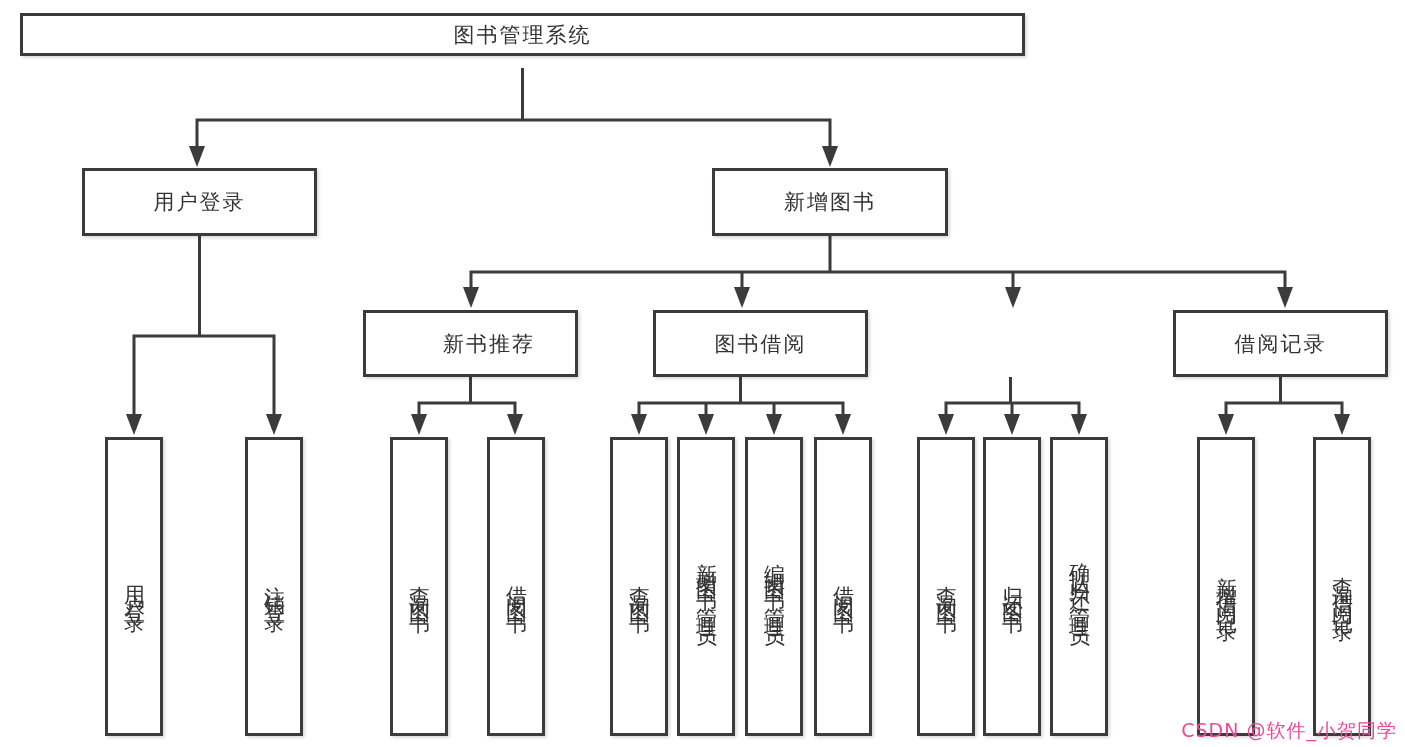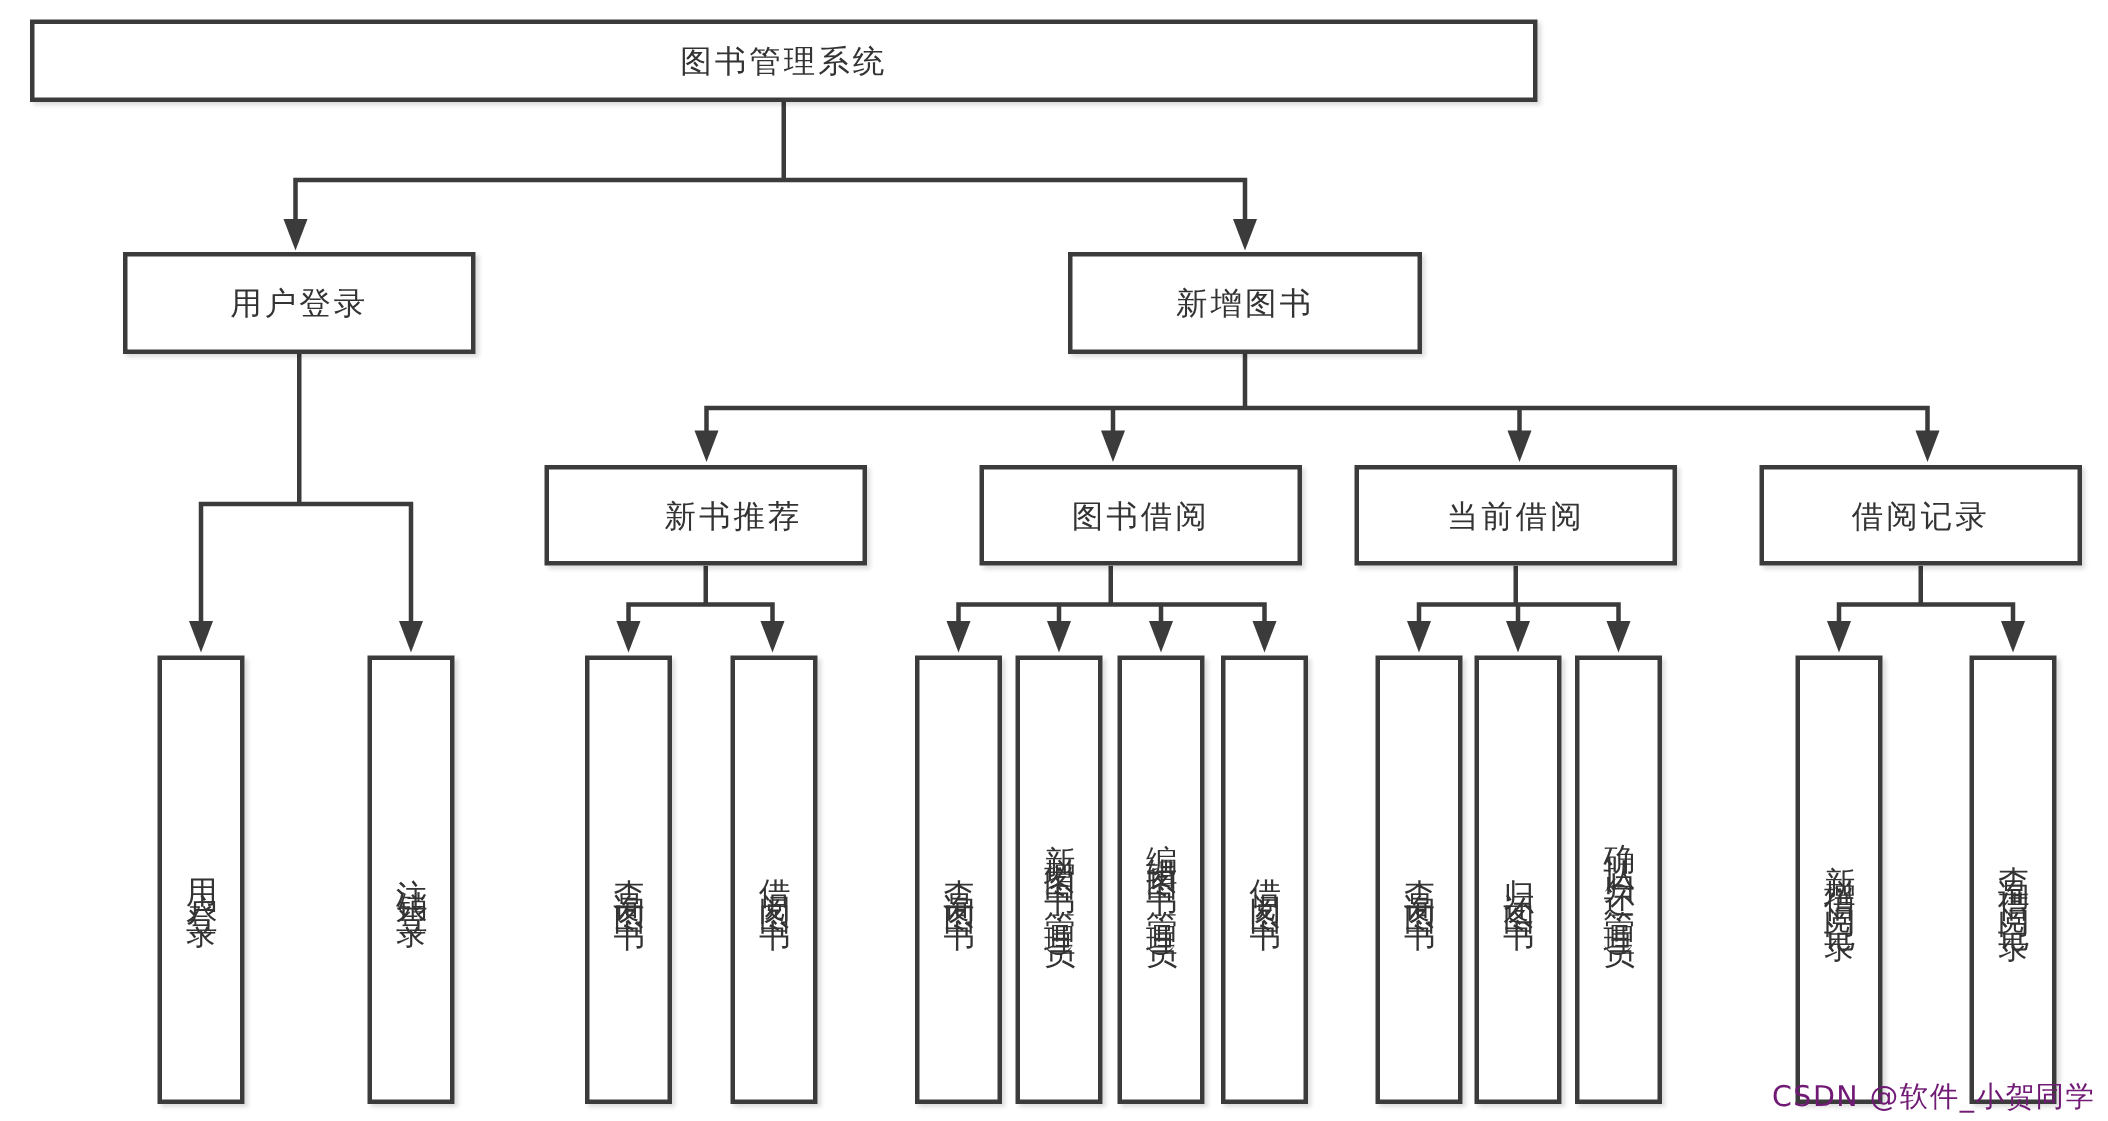--- a/index.html
+++ b/index.html
@@ -33,40 +33,40 @@
   .h-node { font-size:21px; letter-spacing:2px; white-space:nowrap; }
   .leaf {
     writing-mode:vertical-rl;
     text-orientation:mixed;
     font-size:21px;
     letter-spacing:9px;
     line-height:1;
     white-space:nowrap;
   }
   
-  .n-root   { left:20px;  top:13px;  width:1005px; height:55px; }
+  .n-root   { left:20px;  top:13px;  width:1005px; height:43px; }
   .n-login  { left:82px;  top:168px; width:235px;  height:68px; }
   .n-mgmt   { left:712px; top:168px; width:236px;  height:68px; }
   .n-rec    { left:363px; top:310px; width:215px;  height:67px;padding-left:37px; }
   .n-borrow { left:633px; top:310px; width:215px;  height:67px;margin-left:20px; }
   .n-cur    { left:903px; top:310px; width:215px;  height:67px; }
   .n-hist   { left:1173px;top:310px; width:215px;  height:67px; }
   .leaf     { top:437px;  width:58px; height:299px; }
   .lf-1  { left:105px; }  .lf-2  { left:245px; }
   .lf-3  { left:390px; }  .lf-4  { left:487px; }
   .lf-5  { left:610px; }  .lf-6  { left:677px; }
   .lf-7  { left:745px; }  .lf-8  { left:814px; }
   .lf-9  { left:917px; }  .lf-10 { left:983px; }
   .lf-11 { left:1050px; }
   .lf-12 { left:1197px; } .lf-13 { left:1313px; }
   .watermark {
     position:absolute;
     right:8px; bottom:3px;
     font-size:19px;
-    color:#701a75;
+    color:#ec4899;
     letter-spacing:1px;
     z-index:3;
     white-space:nowrap;
   }
 </style>
 </head>
 <body>
 
 <div class="canvas">
 
@@ -106,21 +106,20 @@
     <polygon points="1334,414 1350,414 1342,435"></polygon>
   </svg>
 
   <div class="node h-node n-root">图书管理系统</div>
 
   <div class="node h-node n-login">用户登录</div>
   <div class="node h-node n-mgmt">新增图书</div>
 
   <div class="node h-node n-rec">新书推荐</div>
   <div class="node h-node n-borrow">图书借阅</div>
-  <div class="node h-node n-cur">当前借阅</div>
   <div class="node h-node n-hist">借阅记录</div>
 
   <div class="node leaf lf-1">用户登录</div>
   <div class="node leaf lf-2">注销登录</div>
 
   <div class="node leaf lf-3">查询图书</div>
   <div class="node leaf lf-4">借阅图书</div>
 
   <div class="node leaf lf-5">查询图书</div>
   <div class="node leaf lf-6">新增图书（管理员）</div>

